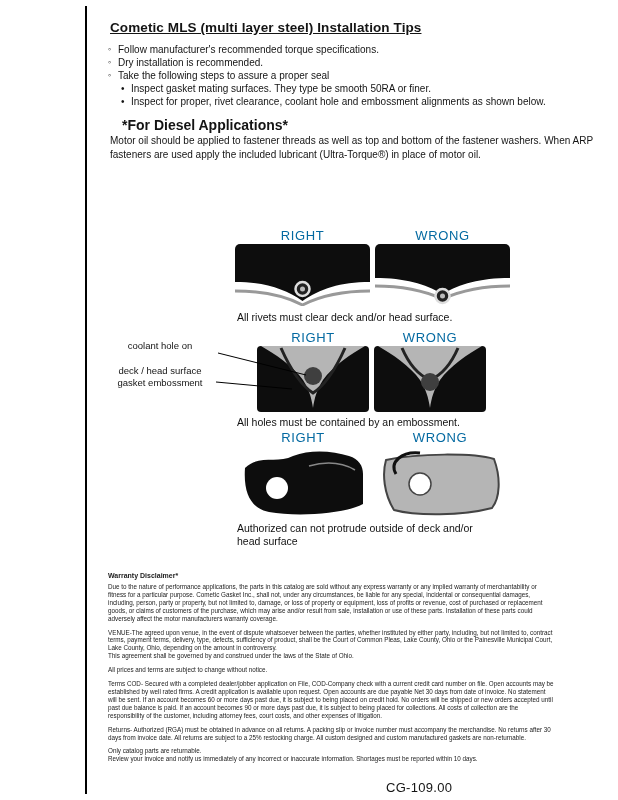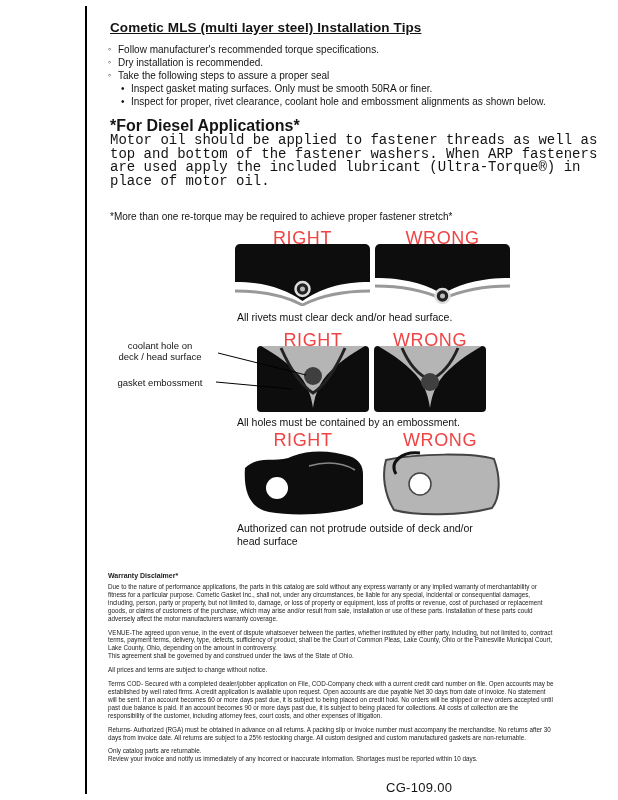--- a/index.html
+++ b/index.html
@@ -9,25 +9,25 @@
   .edge-line { position:absolute; left:85px; top:6px; width:2px; height:788px; background:#000; }
 
   .title { position:absolute; left:110px; top:20px; font-size:13.5px; font-weight:bold;
            text-decoration:underline; letter-spacing:0.1px; }
 
   .bullet-row { position:absolute; left:108px; width:498px; font-size:10px; line-height:13px; display:flex; }
   .bullet-row.sub { left:121px; }
   .glyph { flex:0 0 10px; width:10px; font-size:9px; line-height:13px; }
   .glyph.dot { font-size:10px; }
 
-  .h2 { position:absolute; left:110px; font-size:16px; font-weight:bold; }
-  .para { position:absolute; left:110px; width:492px; font-size:14px; line-height:13.5px;font-family:Liberation Mono, monospace; }
+  .h2 { position:absolute; left:122px; font-size:14px; font-weight:bold; }
+  .para { position:absolute; left:110px; width:492px; font-size:10px; line-height:13.5px; }
   .note { position:absolute; left:110px; font-size:10px; }
 
-  .rw-label { position:absolute; font-size:18px; letter-spacing:0.6px; text-align:center; color:#ef4444; }
+  .rw-label { position:absolute; font-size:13px; letter-spacing:0.6px; text-align:center; color:#0369a1; }
   .fig { position:absolute; display:block; }
   .caption { position:absolute; font-size:10.5px; line-height:12.5px; color:#111; }
 
   .ann { position:absolute; left:105px; width:110px; font-size:9.5px; line-height:11px; text-align:center; }
 
   .disc { position:absolute; left:108px; top:572px; width:448px; color:#222; }
   .disc-head { font-size:7px; font-weight:bold; margin-bottom:4px; }
   .disc p { font-size:6.3px; line-height:7.9px; margin:0 0 6px 0; }
   .disc p.tight { margin-bottom:0; }
 
@@ -49,30 +49,29 @@
   <div class="bullet-row" style="top:56px">
     <span class="glyph">◦</span>
     <span>Dry installation is recommended.</span>
   </div>
   <div class="bullet-row" style="top:69px">
     <span class="glyph">◦</span>
     <span>Take the following steps to assure a proper seal</span>
   </div>
   <div class="bullet-row sub" style="top:82px">
     <span class="glyph dot">•</span>
-    <span>Inspect gasket mating surfaces. Only must be smooth 50RA or finer.</span>
+    <span>Inspect gasket mating surfaces. They type be smooth 50RA or finer.</span>
   </div>
   <div class="bullet-row sub" style="top:95px">
     <span class="glyph dot">•</span>
     <span>Inspect for proper, rivet clearance, coolant hole and embossment alignments as shown below.</span>
   </div>
 
   <div class="h2" style="top:117px">*For Diesel Applications*</div>
   <div class="para" style="top:134px">Motor oil should be applied to fastener threads as well as top and bottom of the fastener washers. When ARP fasteners are used apply the included lubricant (Ultra-Torque®) in place of motor oil.</div>
-  <div class="note" style="top:211px">*More than one re-torque may be required to achieve proper fastener stretch*</div>
 
   <div class="rw-label" style="left:235px; top:228px; width:135px;">RIGHT</div>
   <div class="rw-label" style="left:375px; top:228px; width:135px;">WRONG</div>
 
   <svg class="fig" style="left:235px; top:244px;" width="135" height="62" viewBox="0 0 135 62">
     <rect x="0" y="0" width="135" height="62" rx="5" fill="#0d0d0d"></rect>
     <path d="M0 38 C30 38 50 45 67.5 57 C85 45 105 38 135 38 L135 62 L0 62 Z" fill="#ffffff"></path>
     <path d="M0 47 C30 47 50 52 67.5 61 C85 52 105 47 135 47" fill="none" stroke="#999999" stroke-width="3"></path>
     <circle cx="67.5" cy="45" r="7" fill="#222222" stroke="#dddddd" stroke-width="2.5"></circle>
     <circle cx="67.5" cy="45" r="2.5" fill="#bbbbbb"></circle>
@@ -85,21 +84,21 @@
     <circle cx="67.5" cy="52" r="7" fill="#222222" stroke="#dddddd" stroke-width="2.5"></circle>
     <circle cx="67.5" cy="52" r="2.5" fill="#bbbbbb"></circle>
   </svg>
 
   <div class="caption" style="left:237px; top:311px;">All rivets must clear deck and/or head surface.</div>
 
   <div class="rw-label" style="left:257px; top:330px; width:112px;">RIGHT</div>
   <div class="rw-label" style="left:374px; top:330px; width:112px;">WRONG</div>
 
   <div class="ann" style="top:340px;">coolant hole on</div>
-  <div class="ann" style="top:351px;">deck / head surface</div>
+  <div class="ann" style="top:365px;">deck / head surface</div>
   <div class="ann" style="top:377px;">gasket embossment</div>
 
   <svg class="fig" style="left:257px; top:346px;" width="112" height="66" viewBox="0 0 112 66">
     <rect width="112" height="66" rx="4" fill="#0d0d0d"></rect>
     <path d="M4 0 H108 C94 8 76 20 66 34 C60 43 57.5 52 56 62 C54.5 52 52 43 46 34 C36 20 18 8 4 0 Z" fill="#b5b5b5"></path>
     <path d="M24 2 C32 20 42 38 56 47 C70 38 80 20 88 2" fill="none" stroke="#222222" stroke-width="3"></path>
     <circle cx="56" cy="30" r="9" fill="#3f3f3f"></circle>
   </svg>
 
   <svg class="fig" style="left:374px; top:346px;" width="112" height="66" viewBox="0 0 112 66">

